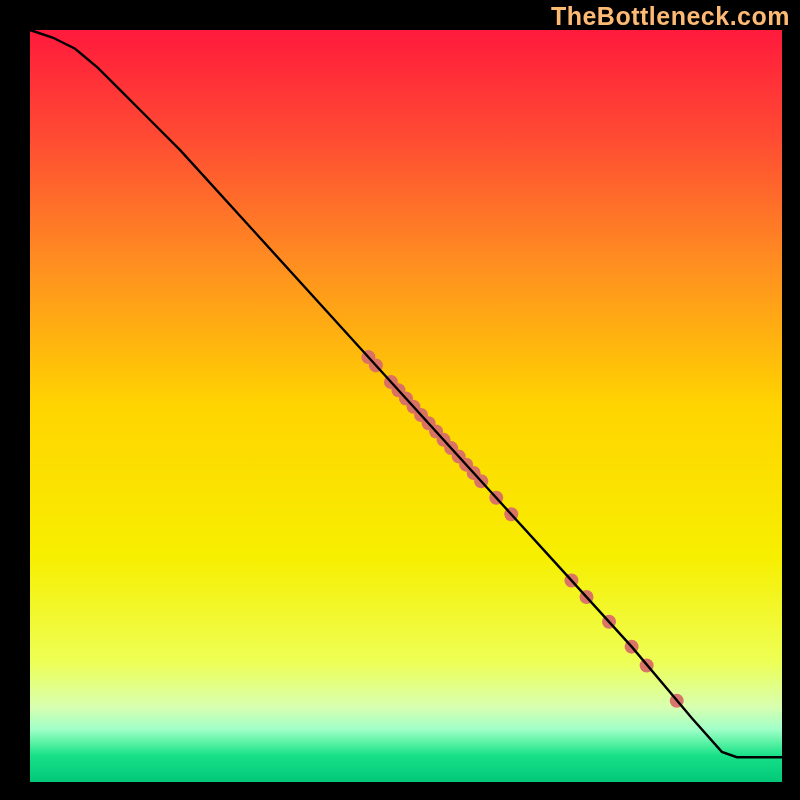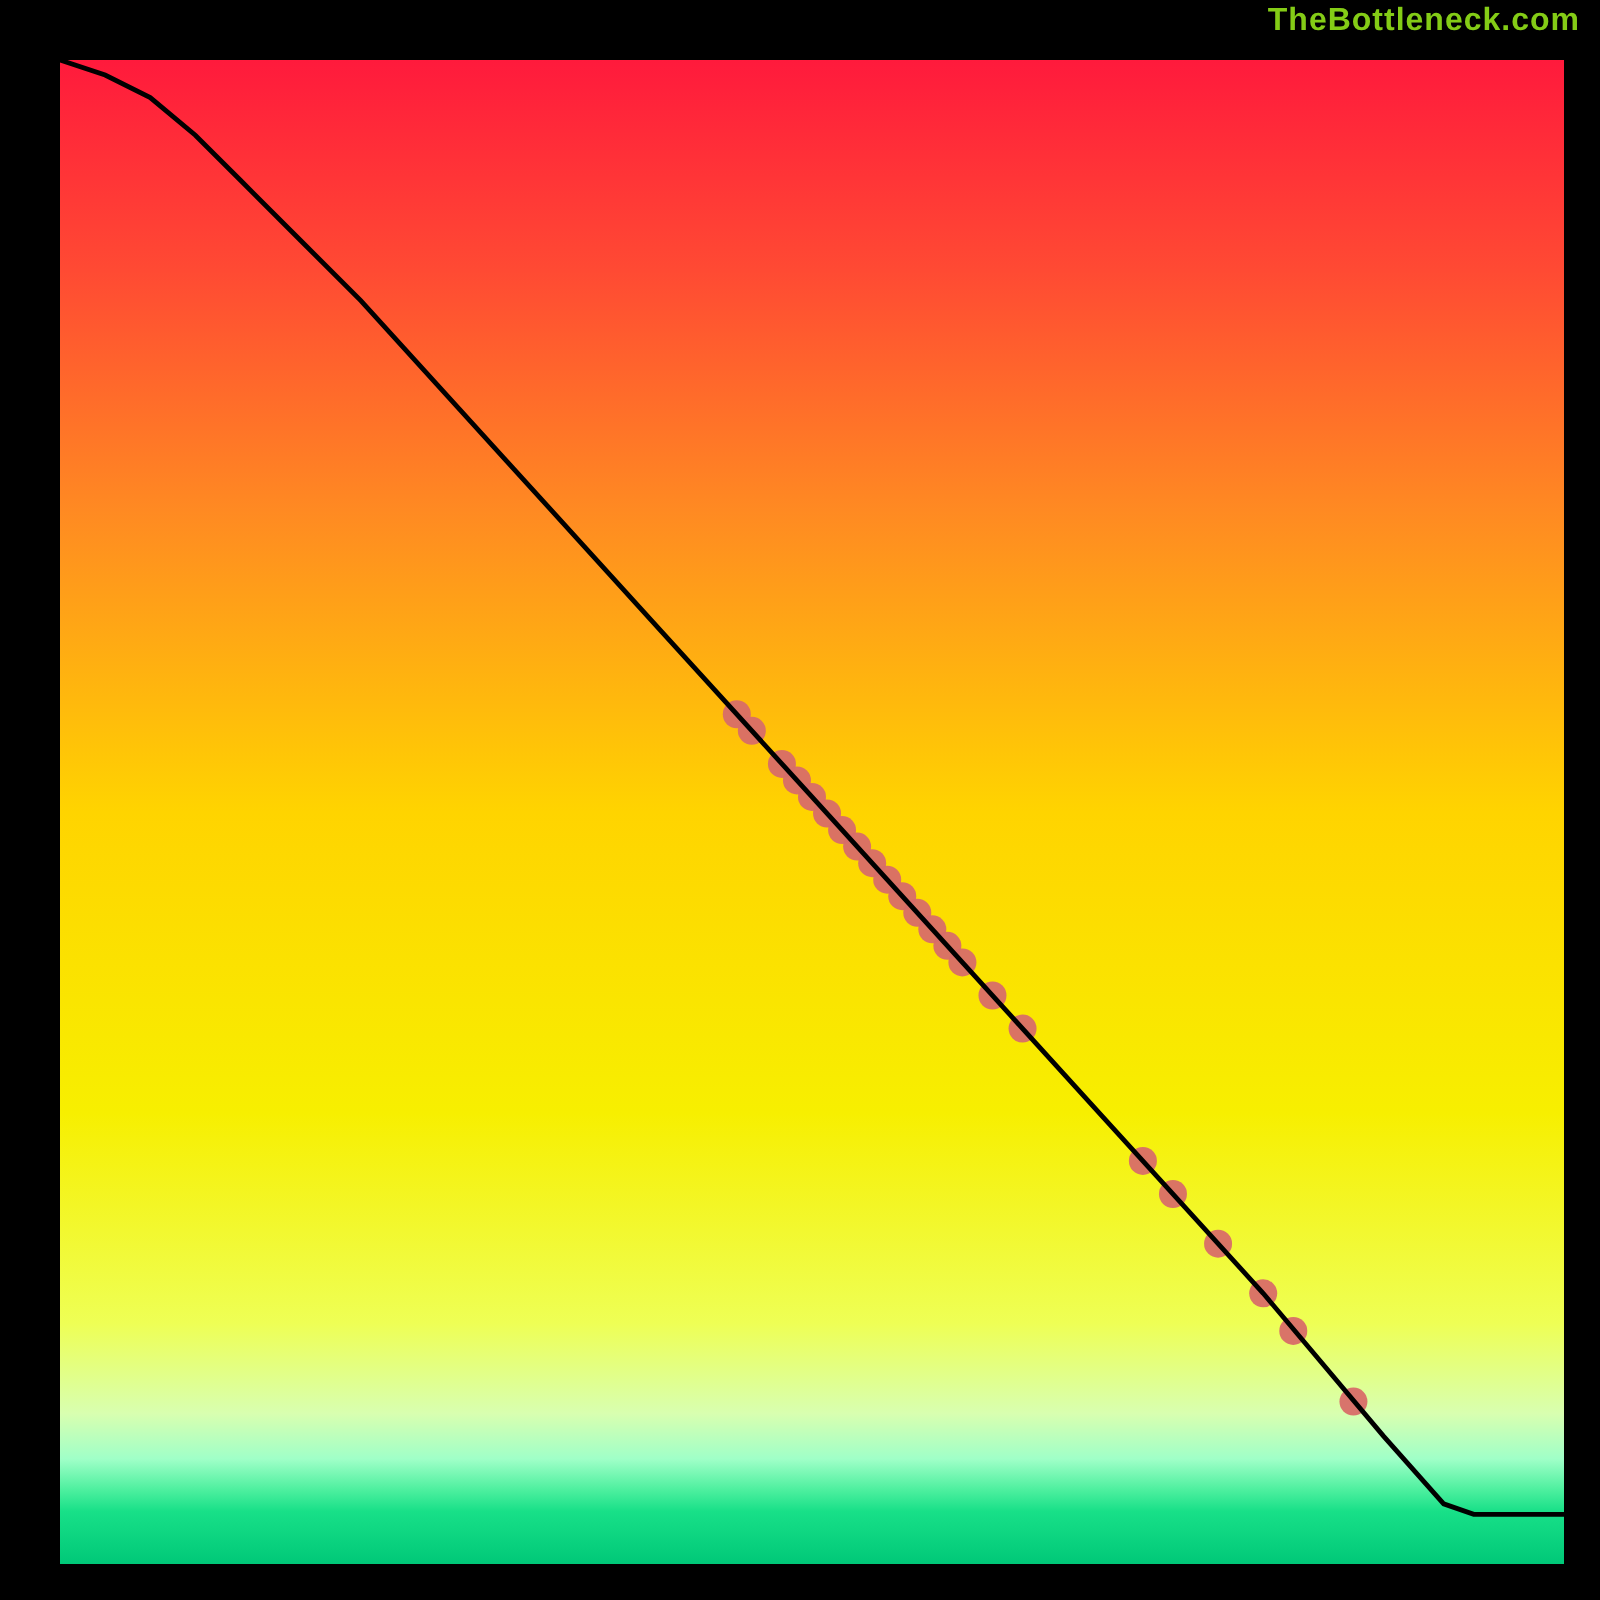--- a/index.html
+++ b/index.html
@@ -14,22 +14,22 @@
   .frame {
     position: relative;
     width: 800px;
     height: 800px;
     background: #000;
   }
   .watermark {
     position: absolute;
     top: 2px;
     right: 10px;
-    color: #84cc16;
-    font-size: 16px;
+    color: #fdba74;
+    font-size: 25px;
     font-weight: bold;
     letter-spacing: 0.5px;
     z-index: 5;
     user-select: none;
   }
   svg {
     display: block;
   }
 </style>
 </head>

